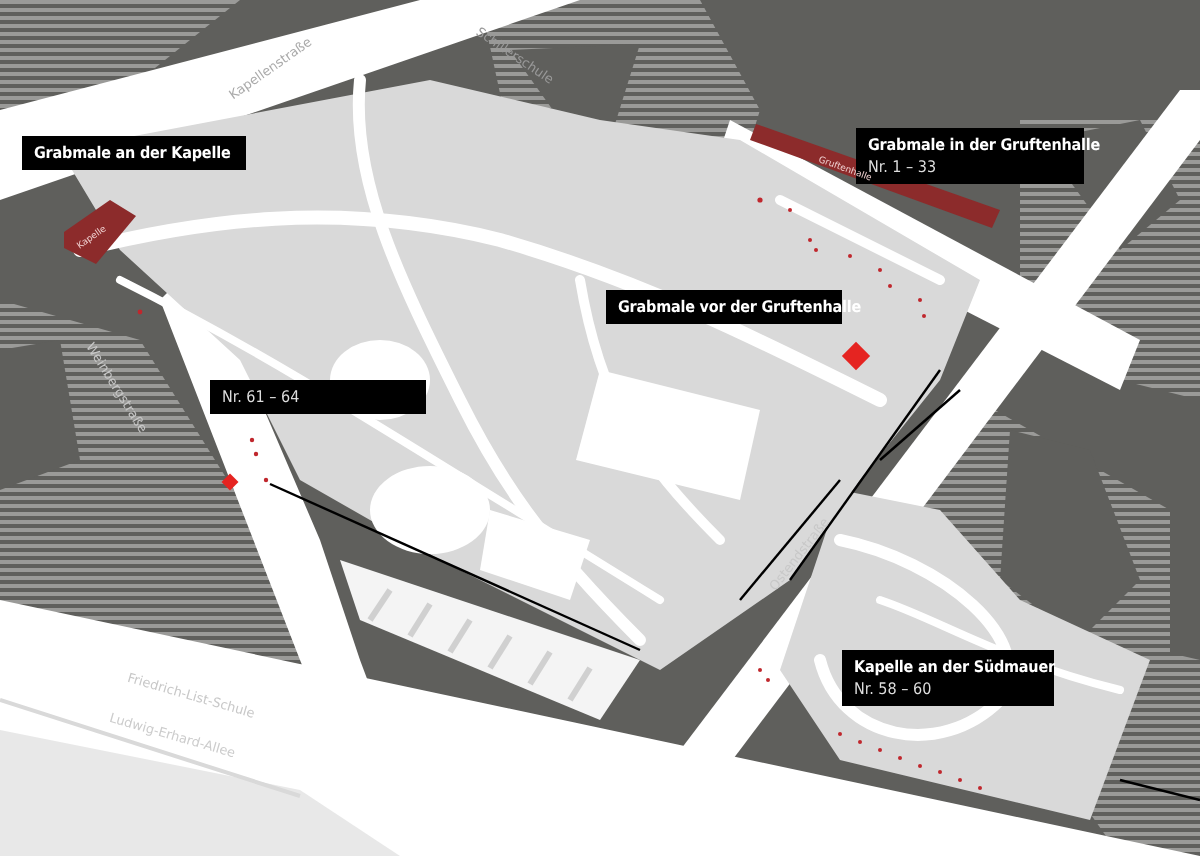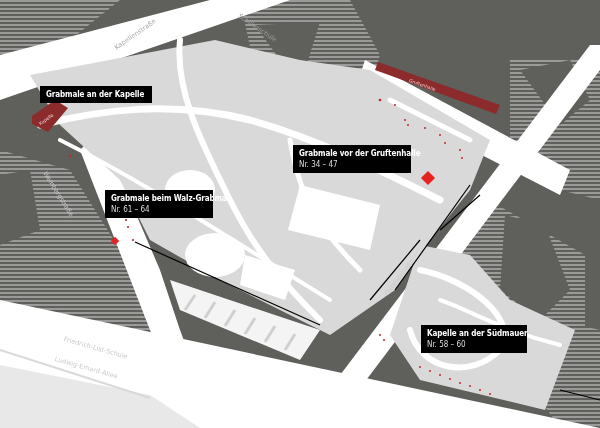--- a/index.html
+++ b/index.html
@@ -139,29 +139,31 @@
     </g>
   </svg>
 
   <div class="street" style="left:113px;top:45px;transform:rotate(-35deg);">Kapellenstraße</div>
   <div class="street dark" style="left:241px;top:12px;transform:rotate(34deg);">Schillerschule</div>
   <div class="street dark" style="left:65px;top:335px;transform:rotate(16deg);color:#c8c8c8;">Friedrich-List-Schule</div>
   <div class="street" style="left:56px;top:355px;transform:rotate(16deg);color:#ccc;">Ludwig-Erhard-Allee</div>
   <div class="street" style="left:383px;top:292px;transform:rotate(-52deg);color:#c8c8c8;">Ostendstraße</div>
   <div class="street" style="left:48px;top:170px;transform:rotate(58deg);color:#c8c8c8;">Weinbergstraße</div>
 
-  <div class="label" style="left:40px;top:68px;width:100px;margin-top:18px;">
+  <div class="label" style="left:11px;top:68px;width:100px;">
     <span class="t">Grabmale an der Kapelle</span>
   </div>
-  <div class="label" style="left:293px;top:145px;width:106px;">
+  <div class="label" style="left:428px;top:64px;width:102px;">
+    <span class="t">Grabmale in der Gruftenhalle</span>
+    <span class="n">Nr. 1 – 33</span>
+  </div>
+  <div class="label" style="left:303px;top:145px;width:106px;">
     <span class="t">Grabmale vor der Gruftenhalle</span>
-    <span class="n">Nr. 34 – 47</span>
   </div>
   <div class="label" style="left:105px;top:190px;width:96px;">
-    <span class="t">Grabmale beim Walz-Grabmal</span>
     <span class="n">Nr. 61 – 64</span>
   </div>
   <div class="label" style="left:421px;top:325px;width:94px;">
     <span class="t">Kapelle an der Südmauer</span>
     <span class="n">Nr. 58 – 60</span>
   </div>
 
   <div class="street" style="left:38px;top:122px;transform:rotate(-35deg);font-size:4.5px;color:#f0d0d0;">Kapelle</div>
   <div class="street" style="left:410px;top:78px;transform:rotate(20deg);font-size:4.5px;color:#f0d0d0;">Gruftenhalle</div>
 </div>

